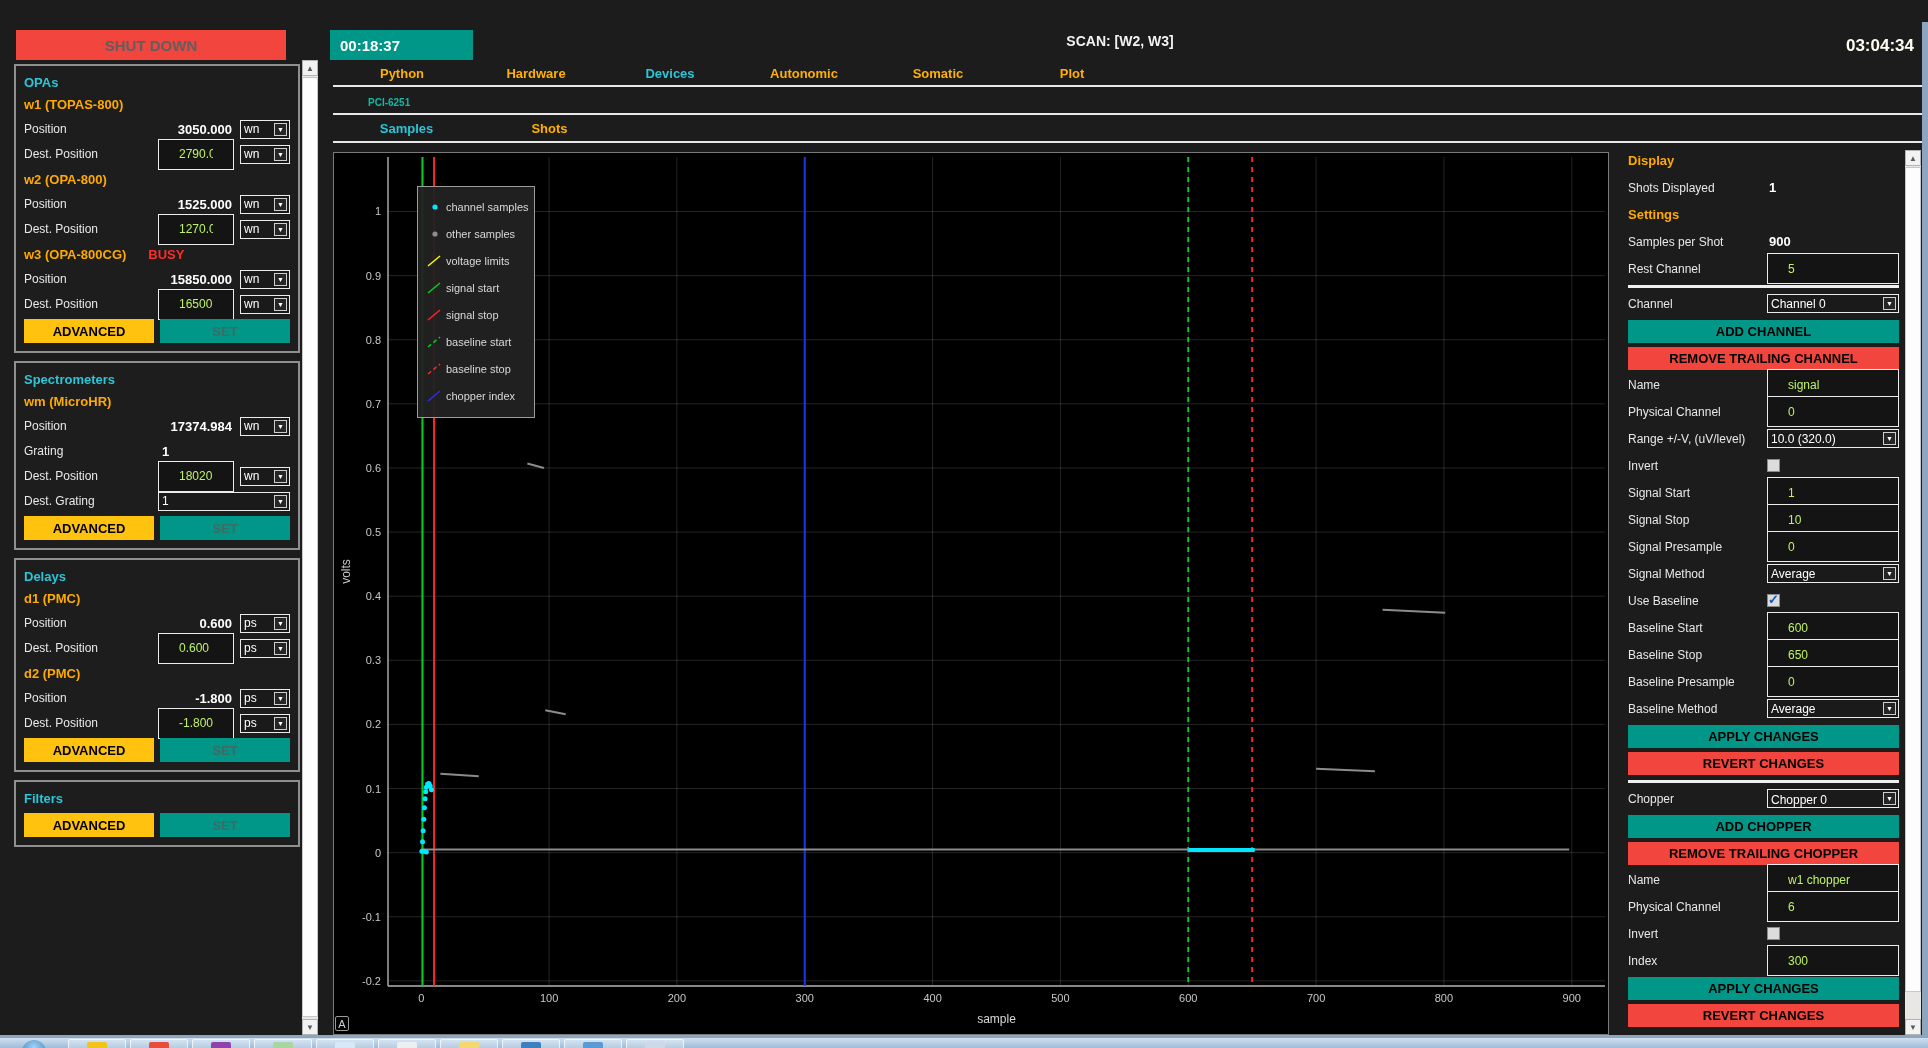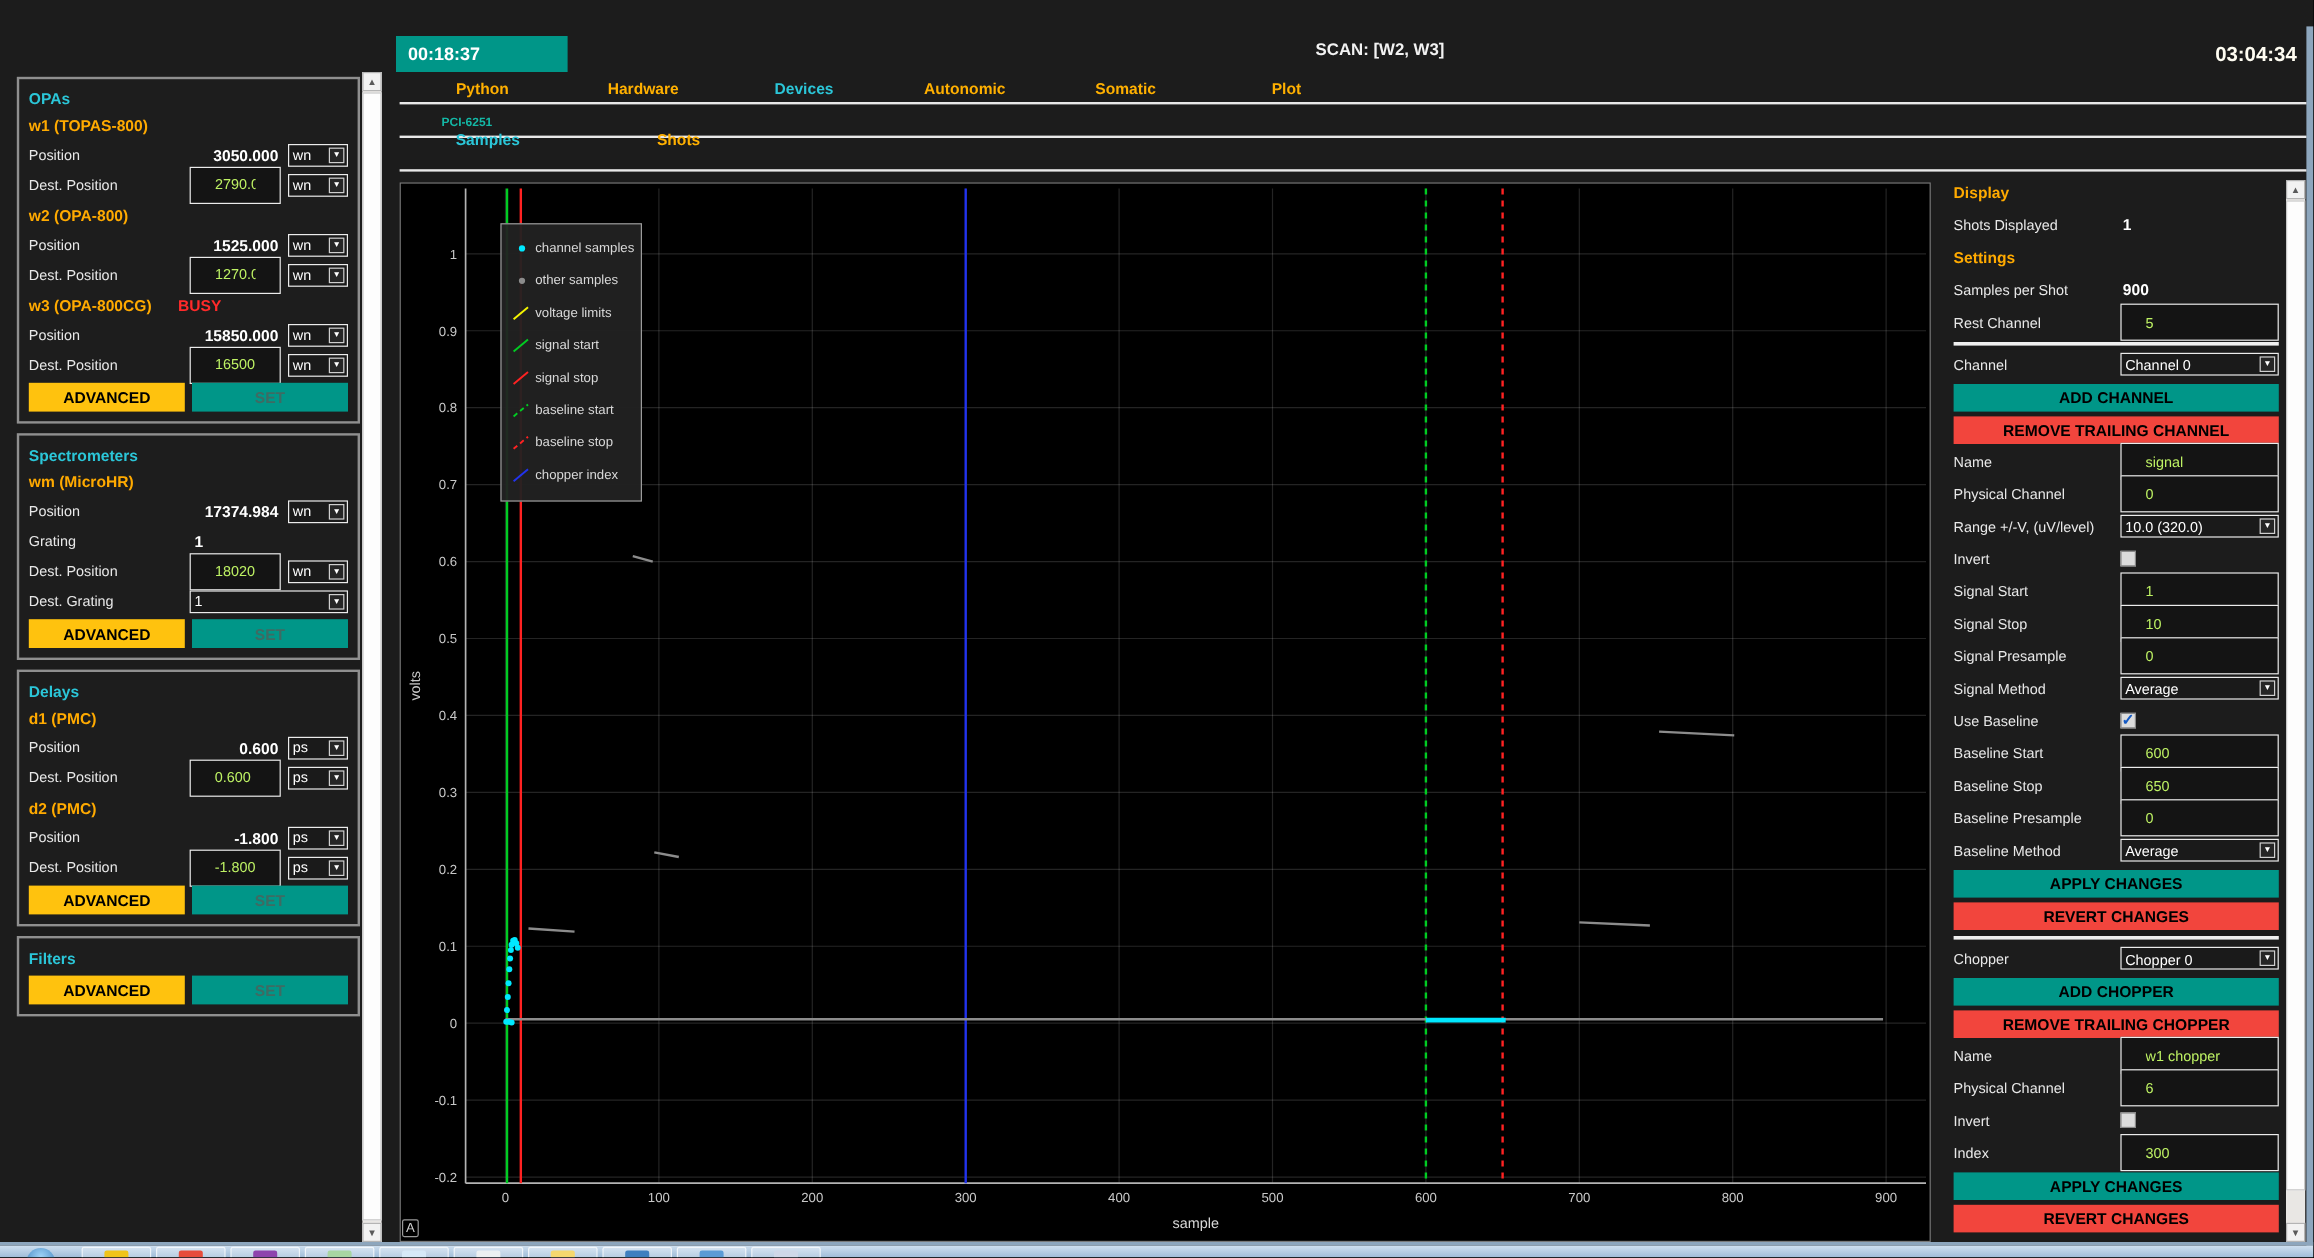--- a/index.html
+++ b/index.html
@@ -20,31 +20,31 @@
   .glyph-restore{width:9px;height:8px;border:2px solid #4a4a4a;position:relative;}
   .glyph-close{font-size:11px;font-weight:bold;color:#4a4a4a;line-height:1;}
   #win-edge-right{position:absolute;right:0;top:22px;width:6px;height:1016px;background:#8da6bd;}
   #win-edge-bottom{position:absolute;left:0;top:1035px;width:1928px;height:3px;background:#8da6bd;}
 
   
   #shutdown-btn{position:absolute;left:16px;top:30px;width:270px;height:30px;background:#f2453d;
     color:#5f5f5f;font-weight:bold;font-size:15px;display:flex;align-items:center;justify-content:center;}
   #run-timer{position:absolute;left:330px;top:30px;width:143px;height:30px;background:#009688;
     color:#fff;font-weight:bold;font-size:15px;display:flex;align-items:center;padding-left:10px;}
-  #scan-label{position:absolute;left:960px;top:33px;width:380px;text-align:center;color:#f2f2f2;
+  #scan-label{position:absolute;left:930px;top:33px;width:380px;text-align:center;color:#f2f2f2;
     font-weight:bold;font-size:14px;}
   #clock{position:absolute;right:14px;top:36px;color:#fffdf2;font-weight:bold;font-size:17px;}
 
   
   #menu-row{position:absolute;left:335px;top:66px;width:900px;display:flex;}
   .menu-item{width:134px;text-align:center;font-weight:bold;font-size:13px;color:#ffb000;}
   .menu-item.active{color:#2bc6d8;}
   .hline{position:absolute;left:333px;width:1589px;height:2px;background:#e8e8e8;}
   #device-label{position:absolute;left:368px;top:97px;font-weight:bold;font-size:10px;color:#14b8a6;}
-  #subtab-row{position:absolute;left:335px;top:109px;display:flex;gap:16px;}
+  #subtab-row{position:absolute;left:335px;top:121px;display:flex;}
   .subtab{width:143px;text-align:center;font-weight:bold;font-size:13px;color:#ffb000;}
   .subtab.active{color:#2bc6d8;}
 
   
   #sidebar{position:absolute;left:14px;top:64px;width:286px;}
   .group-box{border:2px solid #8f8f8f;background:#1d1d1d;margin-bottom:8px;padding:6px 8px 8px 8px;}
   .group-title{color:#2bc6d8;font-weight:bold;font-size:13px;height:22px;line-height:22px;}
   .s-row{display:flex;align-items:center;height:20px;margin-bottom:5px;}
   .s-sub{color:#ffaa00;font-weight:bold;font-size:13px;}
   .s-status{color:#ff2a2a;font-weight:bold;font-size:13px;margin-left:22px;}
@@ -110,20 +110,21 @@
   .task-glyph{position:absolute;left:18px;top:2px;width:20px;height:12px;border-radius:2px;}
 </style>
 </head>
 <body>
 
 <div id="app">
 
   <div id="win-edge-right"></div>
   <div id="win-edge-bottom"></div>
 
+  <div id="shutdown-btn">SHUT DOWN</div>
   <div id="run-timer">00:18:37</div>
   <div id="scan-label">SCAN: [W2, W3]</div>
   <div id="clock">03:04:34</div>
 
   <div id="menu-row">
       <span class="menu-item">Python</span>
       <span class="menu-item">Hardware</span>
       <span class="menu-item active">Devices</span>
       <span class="menu-item">Autonomic</span>
       <span class="menu-item">Somatic</span>

